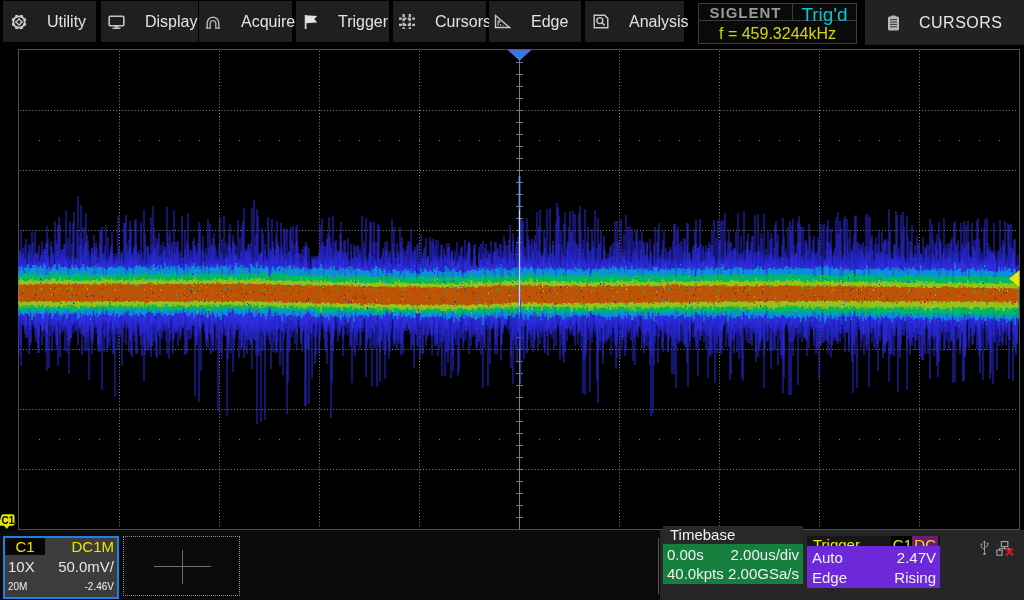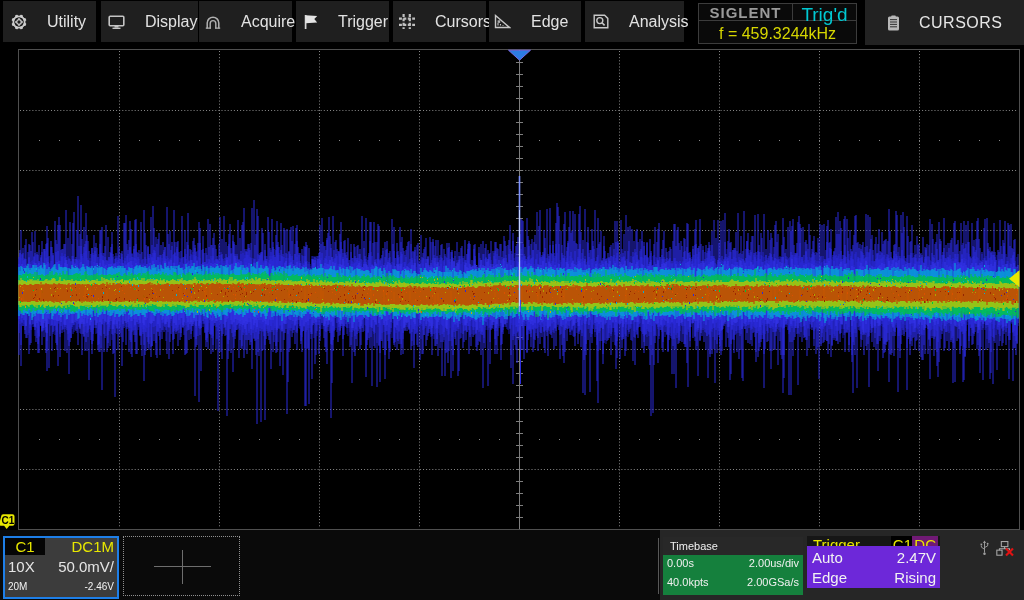--- a/index.html
+++ b/index.html
@@ -1710,21 +1710,21 @@
 <div class="row" style="top:0;left:0;width:40px;height:17px;background:#050505;color:#e8e800;text-align:center;font-size:15px;line-height:17px">C1</div>
 <div class="row yel" style="top:0;height:17px;text-align:right;font-size:15px;line-height:17px;padding-right:3px">DC1M</div>
 <div class="row" style="top:19px;font-size:15px;line-height:20px;padding:0 3px;color:#e5e5e5">10X<span style="float:right">50.0mV/</span></div>
 <div class="row" style="top:39px;font-size:10px;line-height:20px;padding:0 3px;color:#f2f2f2">20M<span style="float:right">-2.46V</span></div>
 </div>
 <div class="abs" style="left:123px;top:536px;width:117px;height:60px;border:1px dotted #909090">
     <div class="abs" style="left:30px;top:29px;width:57px;height:1px;background:#6e6e6e"></div>
     <div class="abs" style="left:58px;top:13px;width:1px;height:34px;background:#6e6e6e"></div>
   </div>
 <div class="abs" style="left:658px;top:538px;width:1px;height:56px;background:#585858"></div>
-<div class="abs" style="left:663px;top:537px;width:140px;height:58px;font-size:11px">
+<div class="abs" style="left:663px;top:526px;width:140px;height:58px;font-size:15px">
 <div class="abs" style="left:0;top:0;width:140px;height:18px;background:#282828;color:#f0f0f0;padding-left:7px;line-height:18px">Timebase</div>
 <div class="abs" style="left:0;top:18px;width:140px;height:40px;background:#15803d;color:#f0f0f0">
 <div class="abs" style="left:4px;top:2px">0.00s</div>
       <div class="abs" style="right:4px;top:2px">2.00us/div</div>
 <div class="abs" style="left:4px;top:21px">40.0kpts</div>
       <div class="abs" style="right:4px;top:21px">2.00GSa/s</div>
 </div>
   </div>
 <div class="abs" style="left:807px;top:536px;width:133px;height:60px;font-size:15px">
 <div class="abs" style="left:0;top:0;width:133px;height:18px;background:#161616;line-height:18px">

